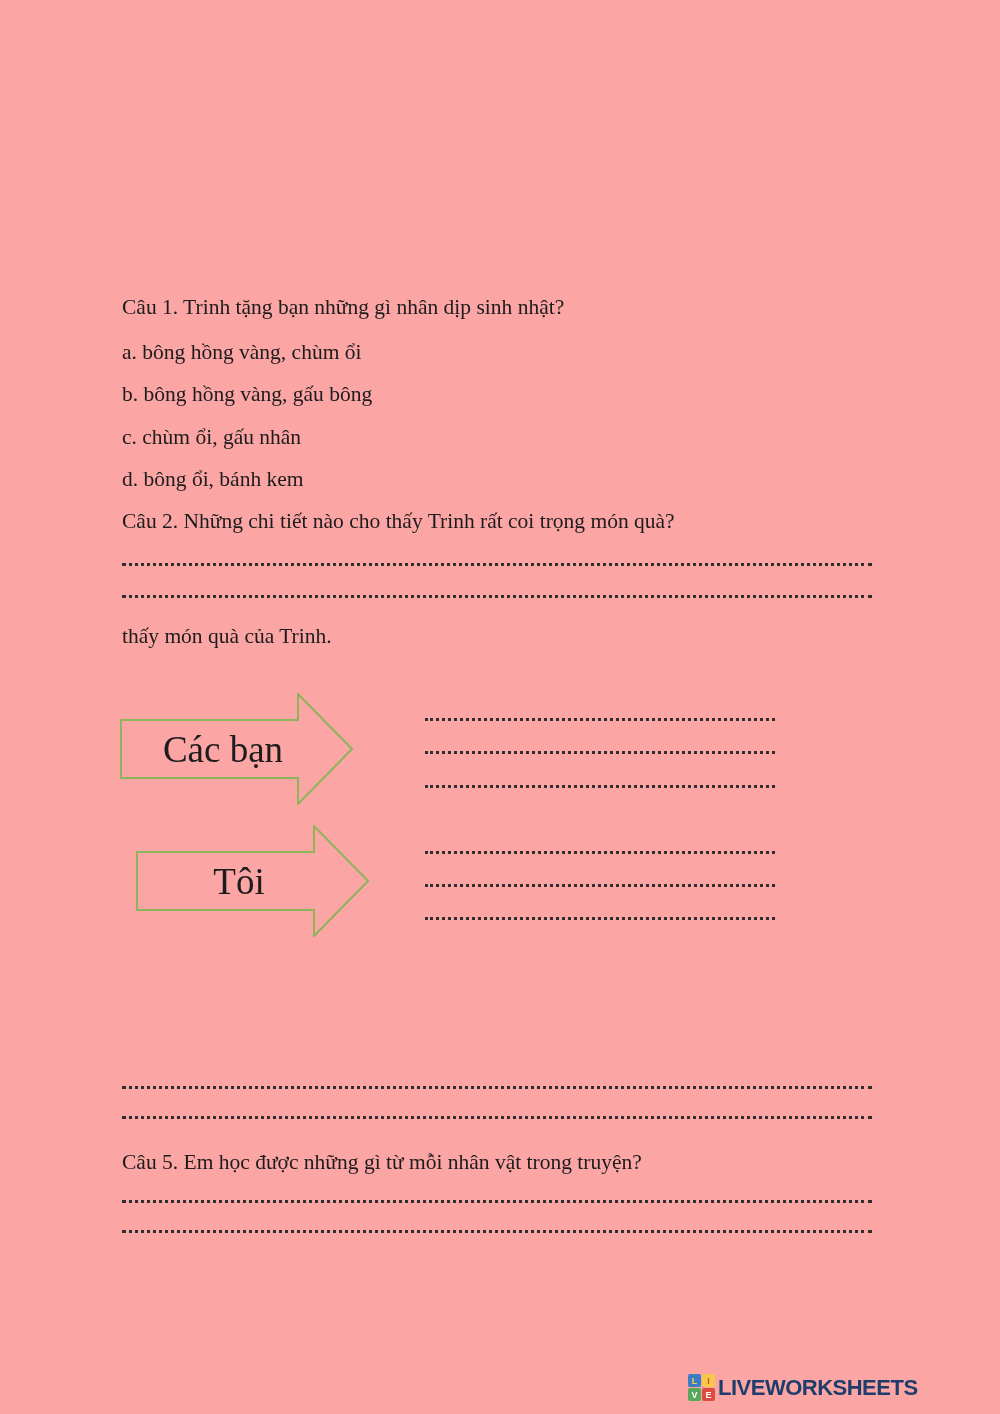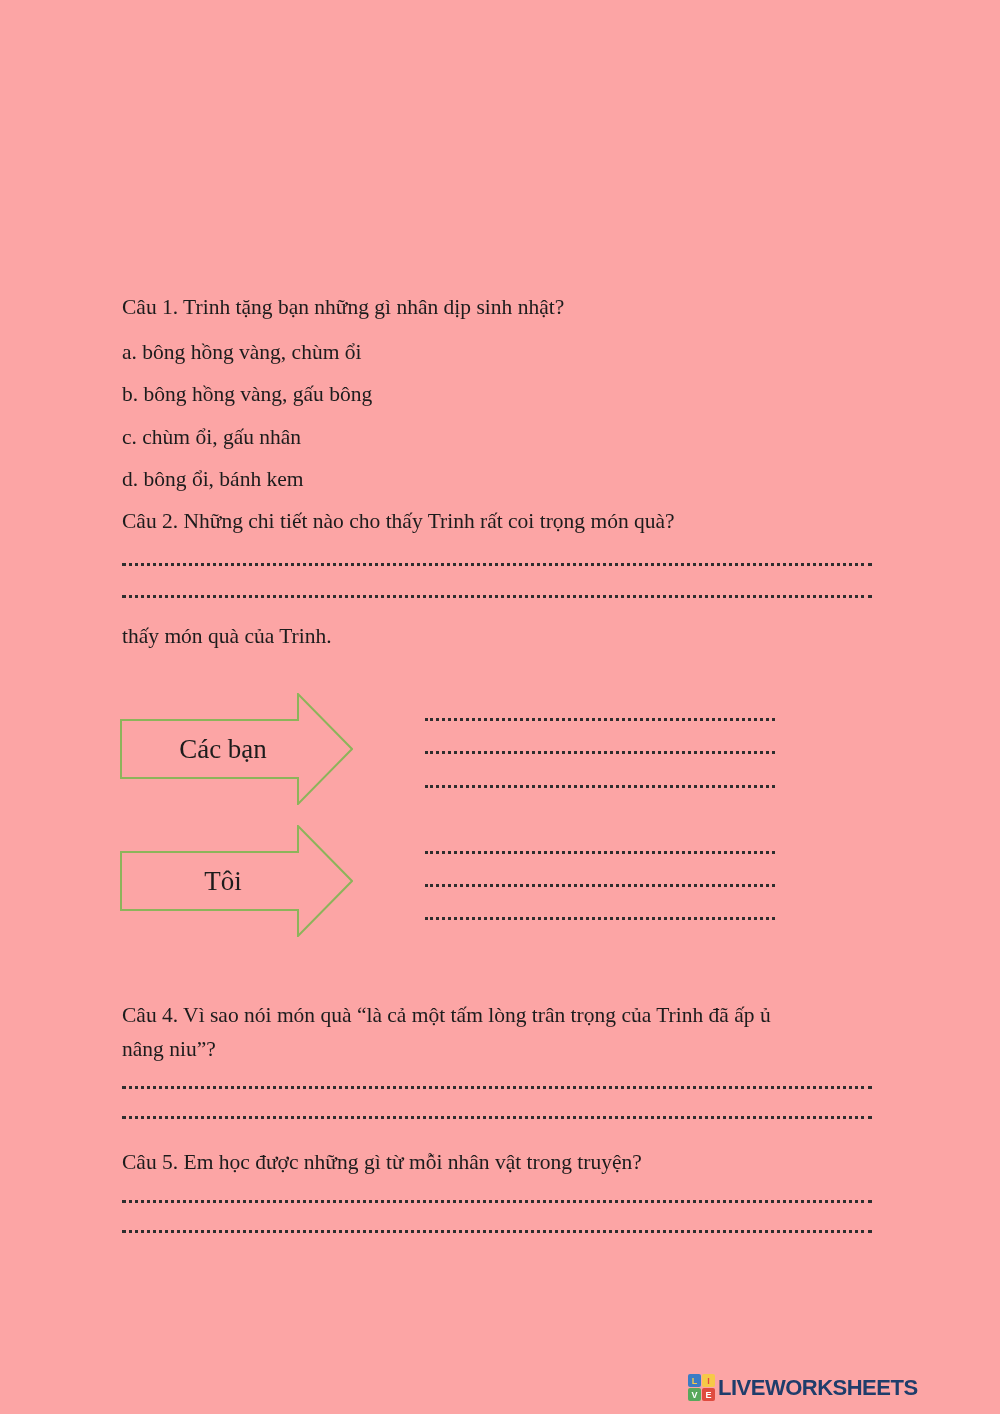--- a/index.html
+++ b/index.html
@@ -36,21 +36,21 @@
   .arrow svg { position: absolute; left: 0; top: 0; }
   .arrow-label {
     position: absolute;
     left: 0;
     top: 27px;
     width: 206px;
     height: 58px;
     display: flex;
     align-items: center;
     justify-content: center;
-    font-size: 27px;
+    font-size: 37px;
     color: #1c1c1c;
   }
   .footer-logo {
     position: absolute;
     left: 688px;
     top: 1374px;
     display: flex;
     align-items: center;
     gap: 3px;
   }
@@ -99,34 +99,30 @@
   <div class="arrow" style="left:120px; top:693px">
     <svg width="233" height="112" viewBox="0 0 233 112">
       <polygon points="1,27 178,27 178,1 232,56 178,111 178,85 1,85" fill="none" stroke="#8cb45a" stroke-width="2" stroke-linejoin="miter"></polygon>
     </svg>
     <div class="arrow-label">Các bạn</div>
   </div>
   <div class="dotline dot-mid" style="top:718px"></div>
   <div class="dotline dot-mid" style="top:751px"></div>
   <div class="dotline dot-mid" style="top:785px"></div>
 
-  <div class="arrow" style="left:120px; top:825px">
+  <div class="arrow" style="left:136px; top:825px">
     <svg width="233" height="112" viewBox="0 0 233 112">
       <polygon points="1,27 178,27 178,1 232,56 178,111 178,85 1,85" fill="none" stroke="#8cb45a" stroke-width="2" stroke-linejoin="miter"></polygon>
     </svg>
     <div class="arrow-label">Tôi</div>
   </div>
   <div class="dotline dot-mid" style="top:851px"></div>
   <div class="dotline dot-mid" style="top:884px"></div>
   <div class="dotline dot-mid" style="top:917px"></div>
 
-  <div class="txt" style="top:998px; line-height:34px">
-    <span class="line">Câu 4. Vì sao nói món quà “là cả một tấm lòng trân trọng của Trinh đã ấp ủ</span>
-    <span class="line">nâng niu”?</span>
-  </div>
   <div class="dotline dot-full" style="top:1086px"></div>
   <div class="dotline dot-full" style="top:1116px"></div>
 
   <div class="txt" style="top:1146px">Câu 5. Em học được những gì từ mỗi nhân vật trong truyện?</div>
   <div class="dotline dot-full" style="top:1200px"></div>
   <div class="dotline dot-full" style="top:1230px"></div>
 
   <div class="footer-logo">
     <div class="logo-grid">
       <div class="logo-cell" style="background:#3b7cc4; color:#f6c948">L</div>

